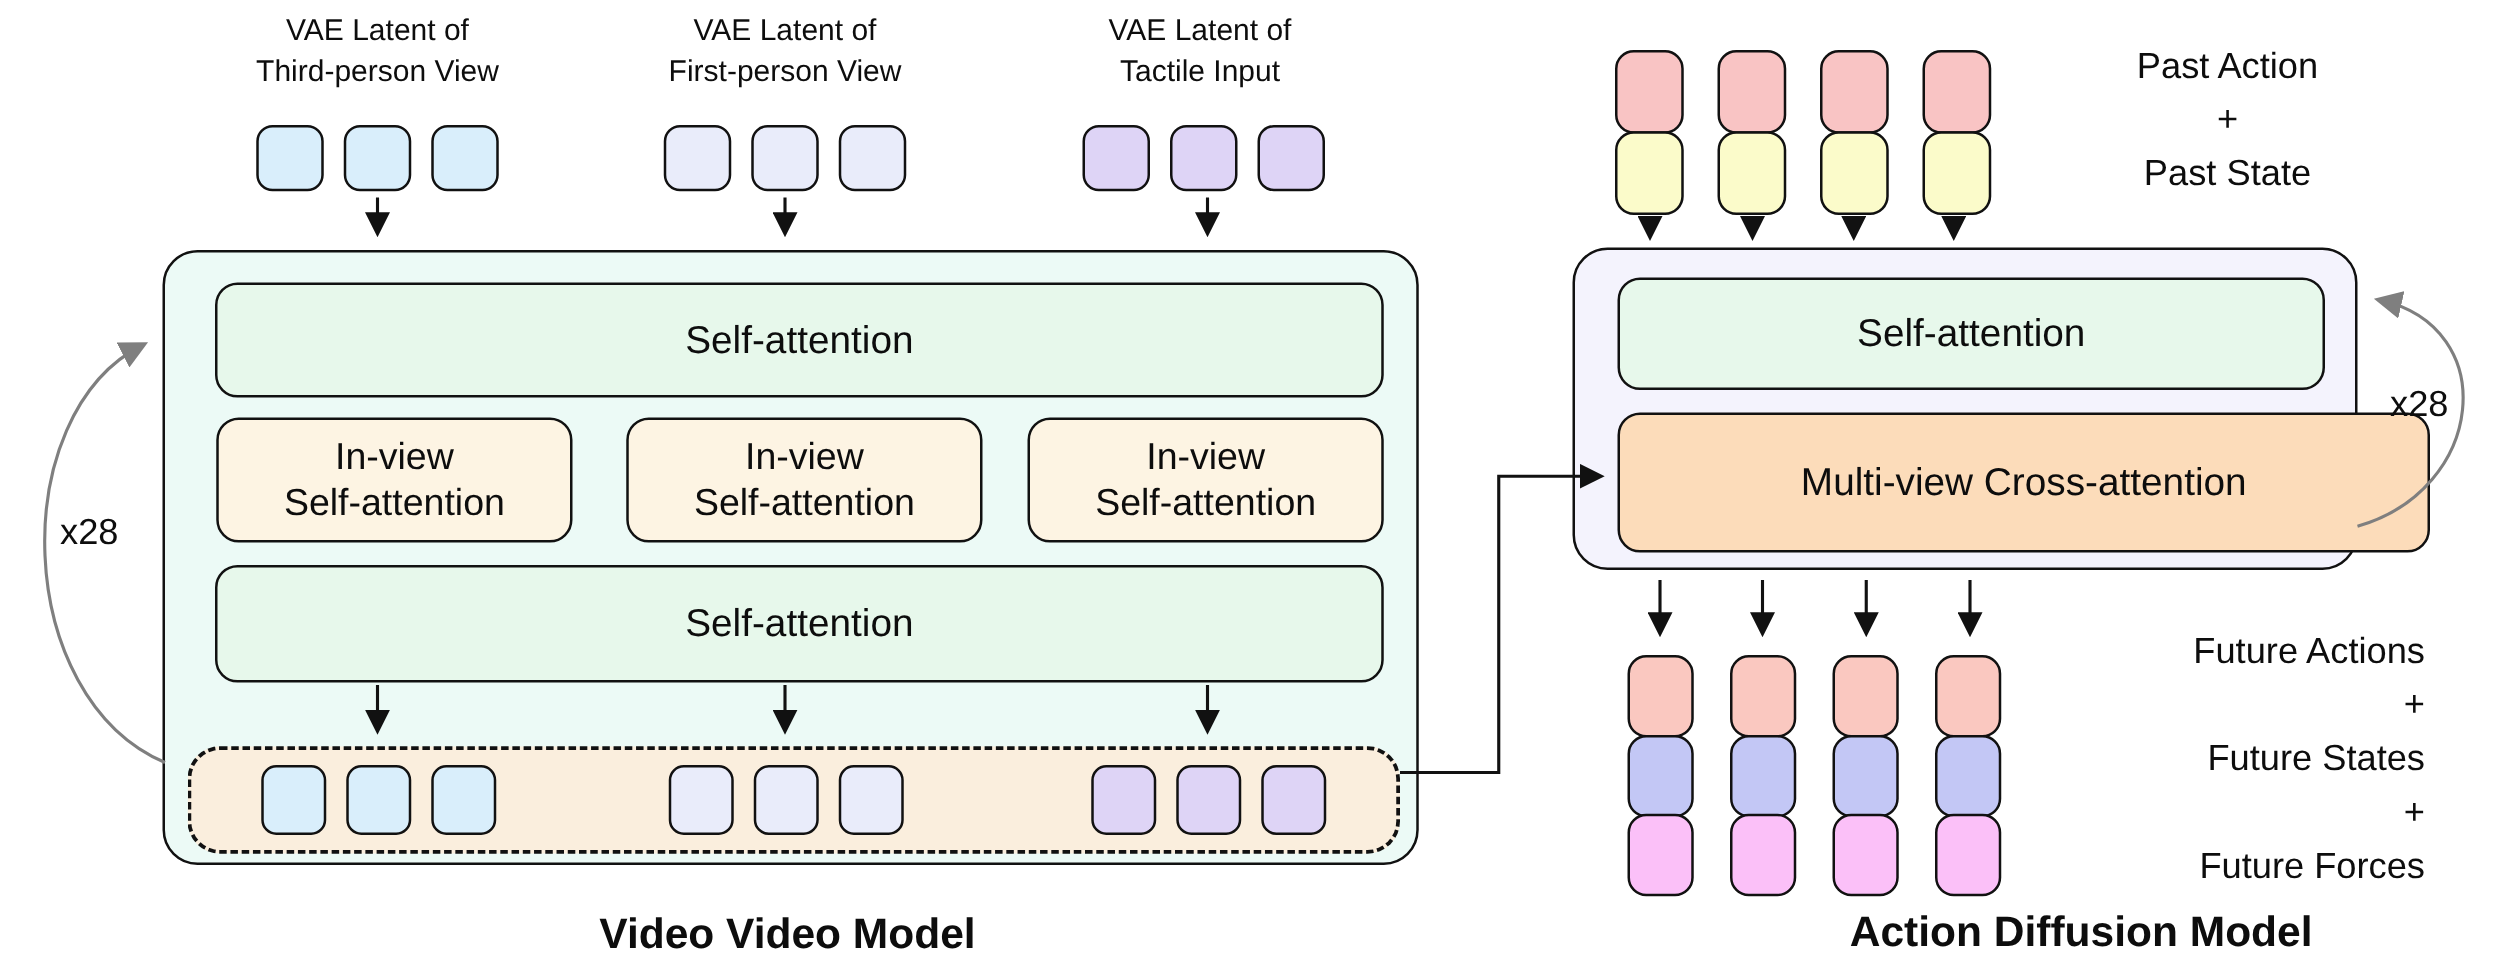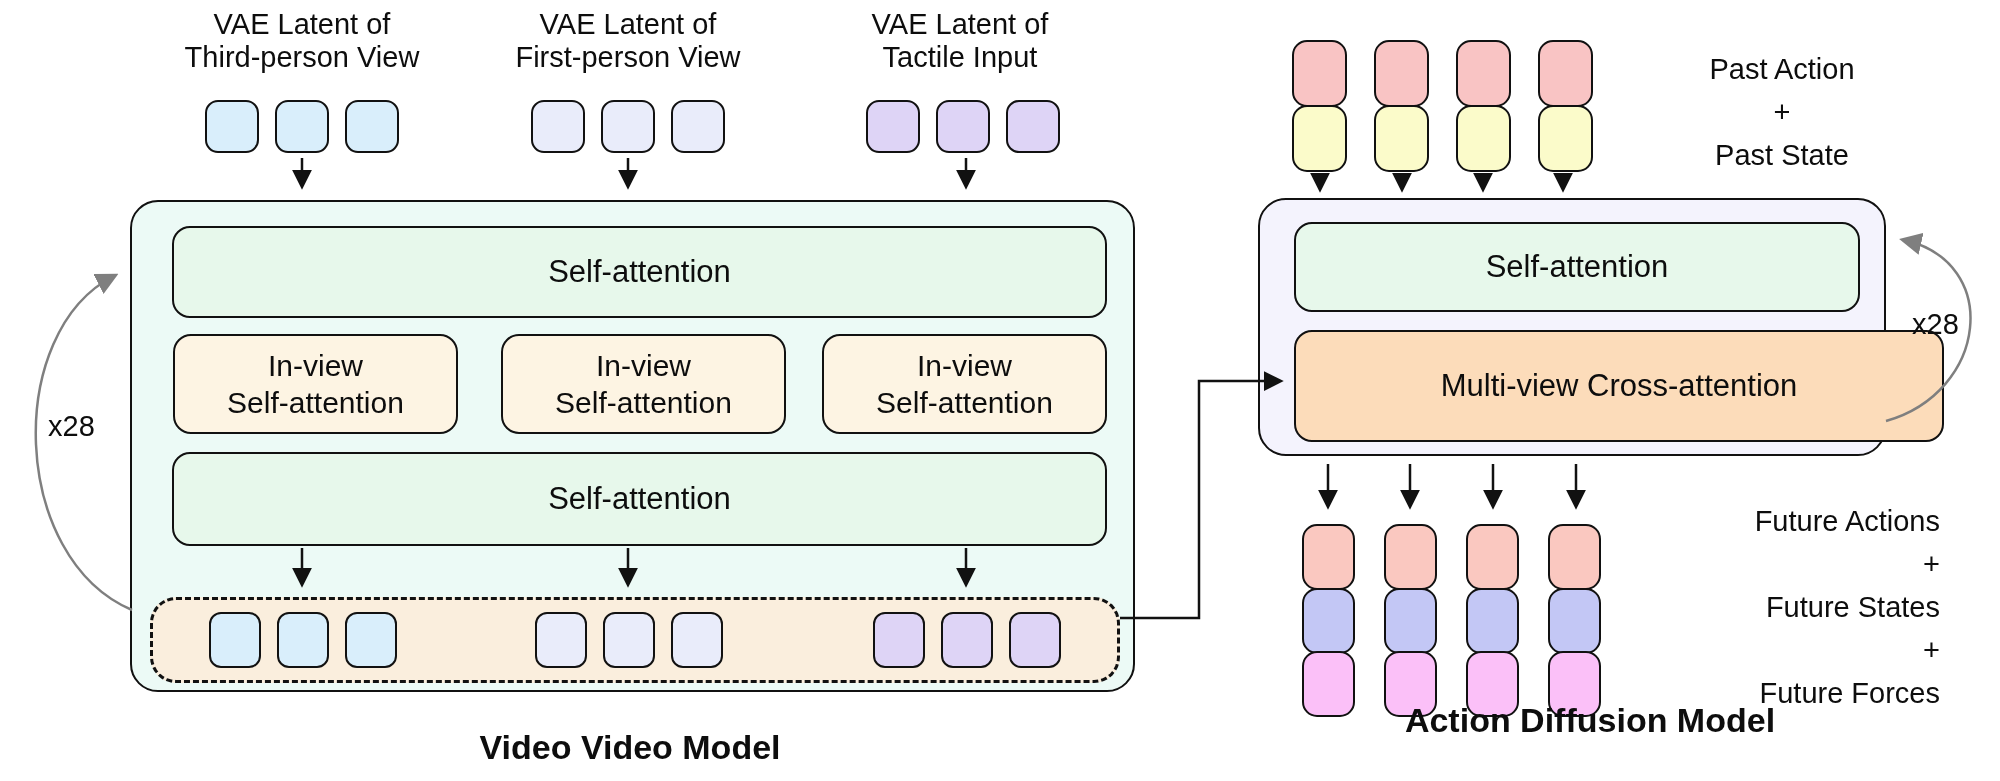--- a/index.html
+++ b/index.html
@@ -1,21 +1,21 @@
 <!DOCTYPE html>
 <html><head>
 <meta charset="utf-8">
 <style>
   html,body{margin:0;padding:0;background:#ffffff;}
   body{font-family:"Liberation Sans", sans-serif; color:#0d0d0d;}
   .canvas{position:relative;width:2000px;height:781px;background:#ffffff;overflow:hidden;}
   .abs{position:absolute;}
 
   
-  .io-label{width:380px;text-align:center;font-size:29px;line-height:33px;white-space:pre-line;}
+  .io-label{width:380px;text-align:center;font-size:24px;line-height:33px;white-space:pre-line;}
   .side-label{width:320px;text-align:center;font-size:29px;line-height:43px;white-space:pre-line;}
   .x28{font-size:29px;}
   .model-title{width:520px;text-align:center;font-size:34px;font-weight:bold;}
 
   
   .token{border:2.5px solid #111;border-radius:13px;box-sizing:border-box;background:#fff;}
   .token-row{display:flex;gap:16px;}
   .token-row .token{width:54px;height:53px;}
   .collector-row .token{width:52px;height:56px;border-radius:12px;}
   .col-wrap{display:flex;}
@@ -133,21 +133,21 @@
       </div>
       <div class="token-col">
         <div class="token" style="background: rgb(249, 196, 196);"></div>
         <div class="token" style="background: rgb(251, 251, 202);"></div>
       </div>
       <div class="token-col">
         <div class="token" style="background: rgb(249, 196, 196);"></div>
         <div class="token" style="background: rgb(251, 251, 202);"></div>
       </div>
     </div>
-  <div class="abs side-label" style="left:1622px;top:48px;">Past Action
+  <div class="abs side-label" style="left:1622px;top:32px;">Past Action
 +
 Past State</div>
 
   <div class="abs col-wrap future-cols" style="left:1302px;top:524px;">
       <div class="token-col">
         <div class="token" style="background: rgb(250, 200, 192);"></div>
         <div class="token" style="background: rgb(195, 199, 245);"></div>
         <div class="token" style="background: rgb(251, 192, 248);"></div>
       </div>
       <div class="token-col">
@@ -166,21 +166,21 @@
         <div class="token" style="background: rgb(251, 192, 248);"></div>
       </div>
     </div>
   <div class="abs side-label" style="left:1620px;top:500px;text-align:right;">Future Actions
 +
 Future States
 +
 Future Forces</div>
 
   <div class="abs model-title" style="left:370px;top:728px;">Video Video Model</div>
-  <div class="abs model-title" style="left:1330px;top:701px;">Action Diffusion Model</div>
+  <div class="abs model-title" style="left:1330px;top:727px;text-align:right;">Action Diffusion Model</div>
 
   <svg class="arrows" width="2000" height="781" viewBox="0 0 2000 781">
     <defs>
       <marker id="ah" markerWidth="8" markerHeight="8" refX="6.5" refY="4" orient="auto">
         <path d="M0,0 L8,4 L0,8 z" fill="#111"></path>
       </marker>
       <marker id="ahg" markerWidth="9" markerHeight="9" refX="7" refY="4.5" orient="auto">
         <path d="M0,0 L9,4.5 L0,9 z" fill="#7f7f7f"></path>
       </marker>
     </defs>

